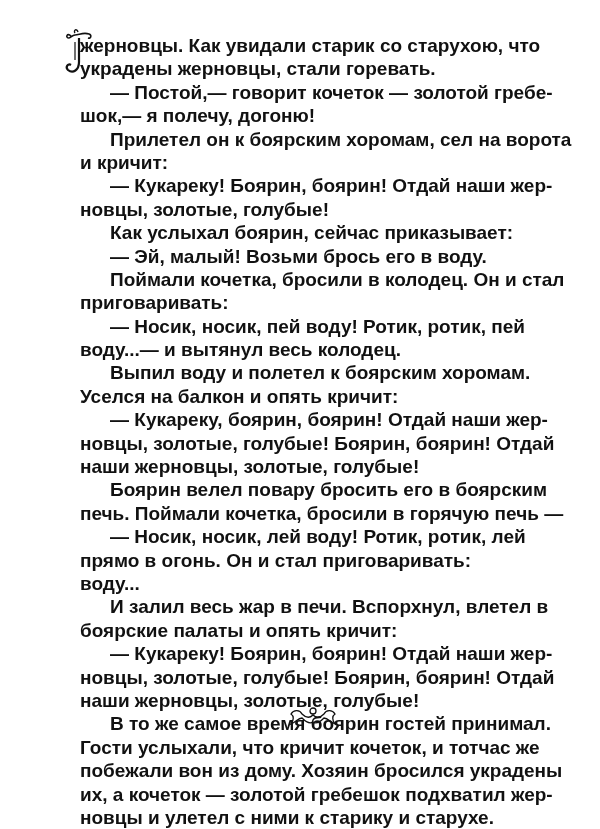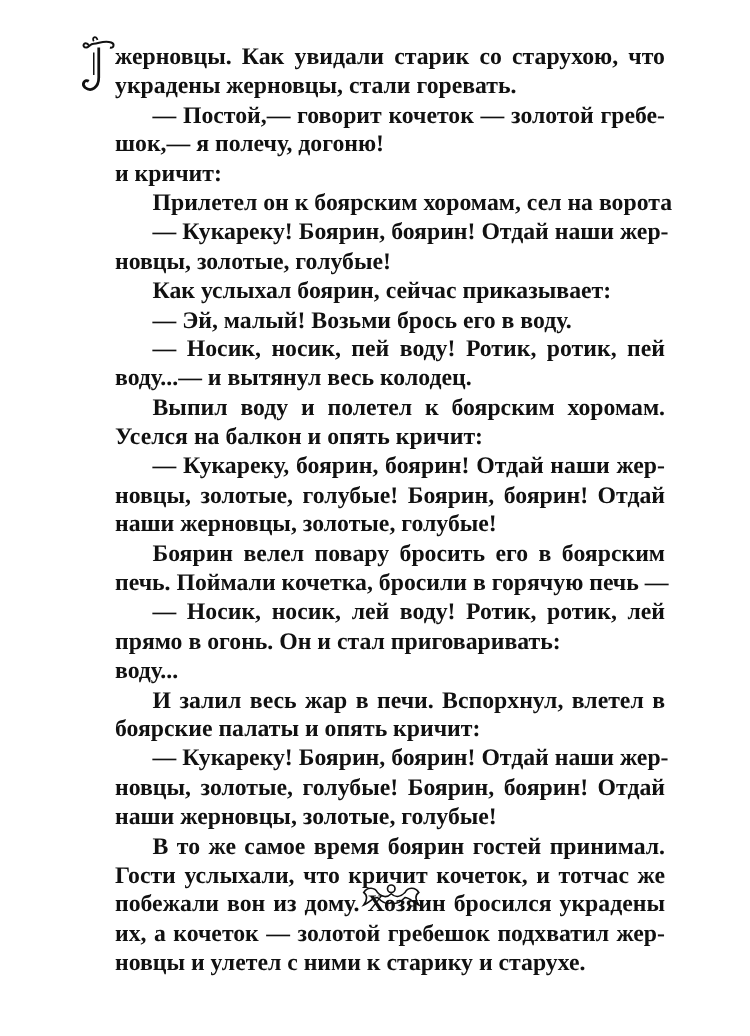--- a/index.html
+++ b/index.html
@@ -1,19 +1,19 @@
 <!DOCTYPE html>
 <html><head>
   <meta charset="utf-8">
   <style>
     html, body { margin: 0; padding: 0; background: #ffffff; }
     body { width: 600px; height: 829px; position: relative; overflow: hidden; }
     .page {
-      position: absolute; left: 92px; top: 34px; width: 440px;
-      font-family: Liberation Serif, serif;
+      position: absolute; left: 80px; top: 34px; width: 440px;
+      font-family: Liberation Sans, sans-serif;
       font-size: 19px; line-height: 23.4px; color: #111111;
       font-weight: bold;
     }
     .line { white-space: nowrap; display: block; text-align: justify; text-align-last: justify; height: 23.4px; }
     .line.last { text-align-last: left; }
     .line.indent { padding-left: 30px; }
     .dropcap {
       position: absolute; left: 63px; top: 28px; width: 30px; height: 48px;
     }
     .ornament {
@@ -30,26 +30,28 @@
     <path d="M16 10 L16 34 C16 42,10 46,5 42 C2 39,5 35,8 37" fill="none" stroke="#111" stroke-width="2.2"></path>
     <path d="M12 14 L12 32" fill="none" stroke="#111" stroke-width="1.2"></path>
   </svg>
 </div>
 
 <div class="page" id="page">
     <span class="line">жерновцы. Как увидали старик со старухою, что</span>
     <span class="line last">украдены жерновцы, стали горевать.</span>
     <span class="line indent">— Постой,— говорит кочеток — золотой гребе-</span>
     <span class="line last">шок,— я полечу, догоню!</span>
+    <span class="line indent">Прилетел он к боярским хоромам, сел на ворота</span>
     <span class="line last">и кричит:</span>
-    <span class="line indent">Прилетел он к боярским хоромам, сел на ворота</span>
     <span class="line indent">— Кукареку! Боярин, боярин! Отдай наши жер-</span>
     <span class="line last">новцы, золотые, голубые!</span>
     <span class="line indent last">Как услыхал боярин, сейчас приказывает:</span>
     <span class="line indent last">— Эй, малый! Возьми брось его в воду.</span>
+    <span class="line indent">Поймали кочетка, бросили в колодец. Он и стал</span>
+    <span class="line last">приговаривать:</span>
     <span class="line indent">— Носик, носик, пей воду! Ротик, ротик, пей</span>
     <span class="line last">воду...— и вытянул весь колодец.</span>
     <span class="line indent">Выпил воду и полетел к боярским хоромам.</span>
     <span class="line last">Уселся на балкон и опять кричит:</span>
     <span class="line indent">— Кукареку, боярин, боярин! Отдай наши жер-</span>
     <span class="line">новцы, золотые, голубые! Боярин, боярин! Отдай</span>
     <span class="line last">наши жерновцы, золотые, голубые!</span>
     <span class="line indent">Боярин велел повару бросить его в боярским</span>
     <span class="line">печь. Поймали кочетка, бросили в горячую печь —</span>
     <span class="line indent">— Носик, носик, лей воду! Ротик, ротик, лей</span>

